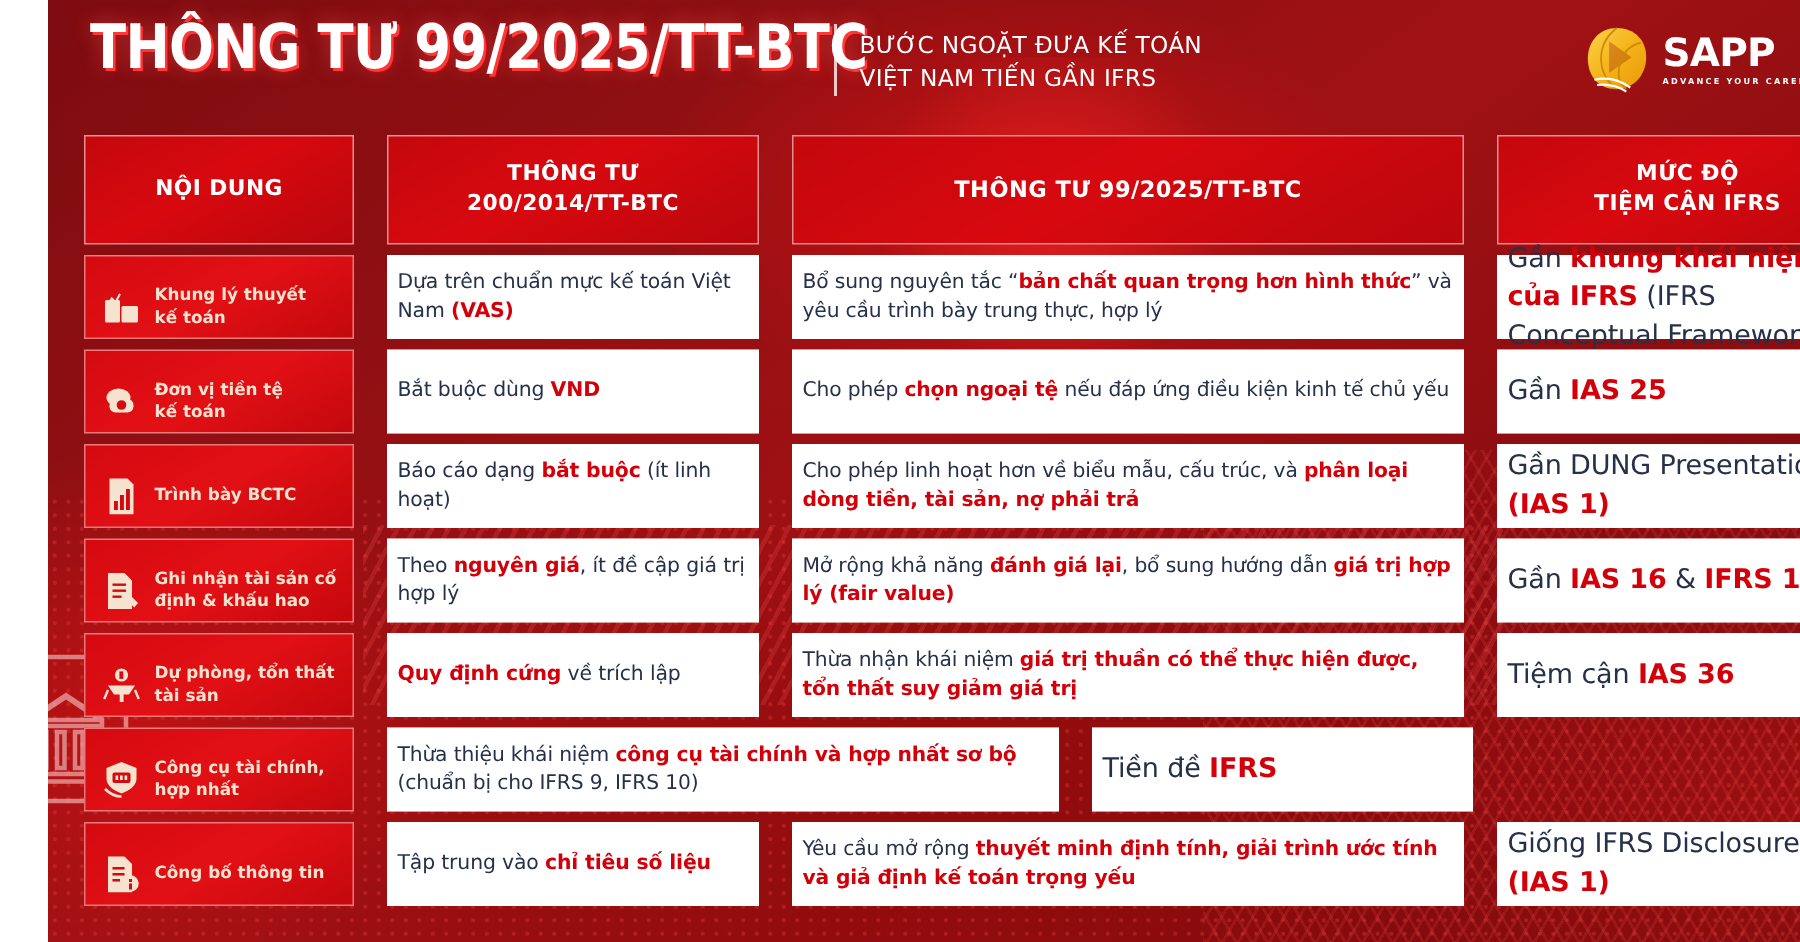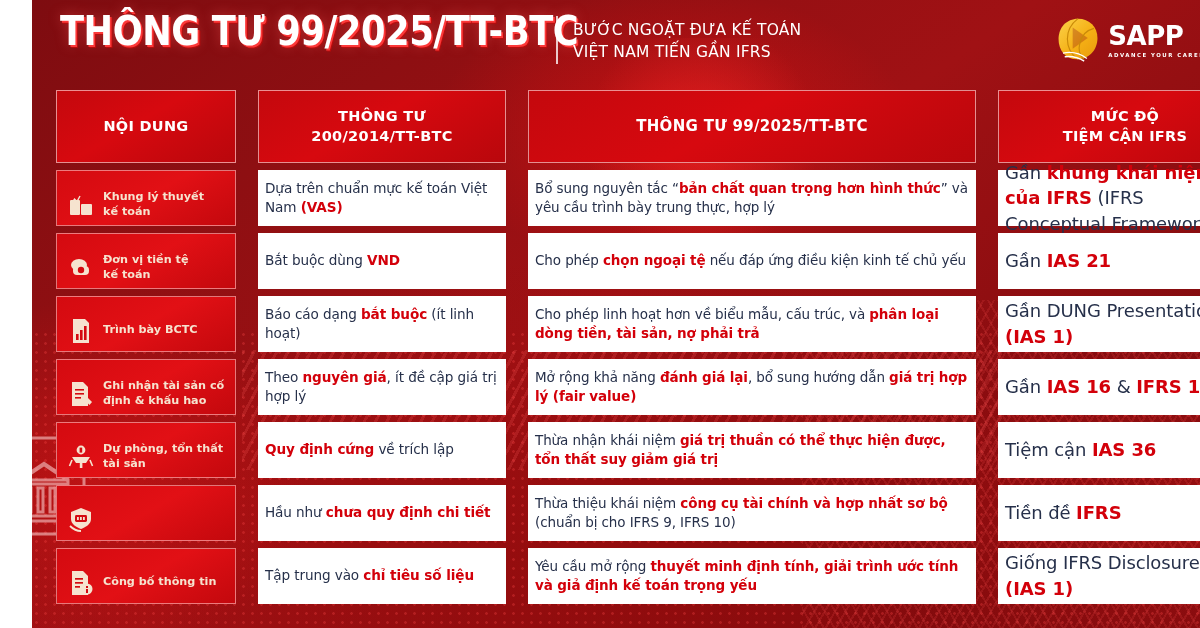--- a/index.html
+++ b/index.html
@@ -319,21 +319,21 @@
             </span>
             <span class="ltext">Đơn vị tiền tệ<br>kế toán</span>
           </div>
           <div class="wcell c2">
             <span class="wtext"><span>Bắt buộc dùng </span><span class="hl">VND</span></span>
           </div>
           <div class="wcell c3">
             <span class="wtext"><span>Cho phép </span><span class="hl">chọn ngoại tệ</span><span> nếu đáp ứng điều kiện kinh tế chủ yếu</span></span>
           </div>
           <div class="wcell c4">
-            <span class="wtext"><span>Gần </span><span class="hl">IAS 21</span></span>
+            <span class="wtext"><span>Gần </span><span class="hl">IAS 25</span></span>
           </div>
         </div>
         <div class="row">
           <div class="lcell c1">
             <span>
               <svg class="ic" viewBox="0 0 26 26" fill="#f6e3cf">
                 <path d="M5 2 h12 l4 4 v20 H5 Z"></path>
                 <rect x="8" y="17" width="2.6" height="6" fill="#d40a10"></rect>
                 <rect x="12" y="13" width="2.6" height="10" fill="#d40a10"></rect>
                 <rect x="16" y="9" width="2.6" height="14" fill="#d40a10"></rect>
@@ -402,23 +402,21 @@
             <span>
               <svg class="ic" viewBox="0 0 26 26" fill="#f6e3cf">
                 <path d="M13 2 L23 6 v7 c0 5-5 8-10 10 C8 21 3 18 3 13 V6 Z"></path>
                 <rect x="7" y="9" width="12" height="7" rx="1.4" fill="#d40a10"></rect>
                 <rect x="9" y="11" width="1.8" height="3" fill="#f6e3cf"></rect>
                 <rect x="12" y="11" width="1.8" height="3" fill="#f6e3cf"></rect>
                 <rect x="15" y="11" width="1.8" height="3" fill="#f6e3cf"></rect>
                 <path d="M2 20 q5 5 11 5" stroke="#f6e3cf" stroke-width="1.8" fill="none"></path>
               </svg>
             </span>
-          </div>
-          <div class="wcell c2">
-            <span class="wtext"><span>Hầu như </span><span class="hl">chưa quy định chi tiết</span></span>
+            <span class="ltext">Công cụ tài chính,<br>hợp nhất</span>
           </div>
           <div class="wcell c3">
             <span class="wtext"><span>Thừa thiệu khái niệm </span><span class="hl">công cụ tài chính và hợp nhất sơ bộ</span><span> (chuẩn bị cho IFRS 9, IFRS 10)</span></span>
           </div>
           <div class="wcell c4">
             <span class="wtext"><span>Tiền đề </span><span class="hl">IFRS</span></span>
           </div>
         </div>
         <div class="row">
           <div class="lcell c1">

